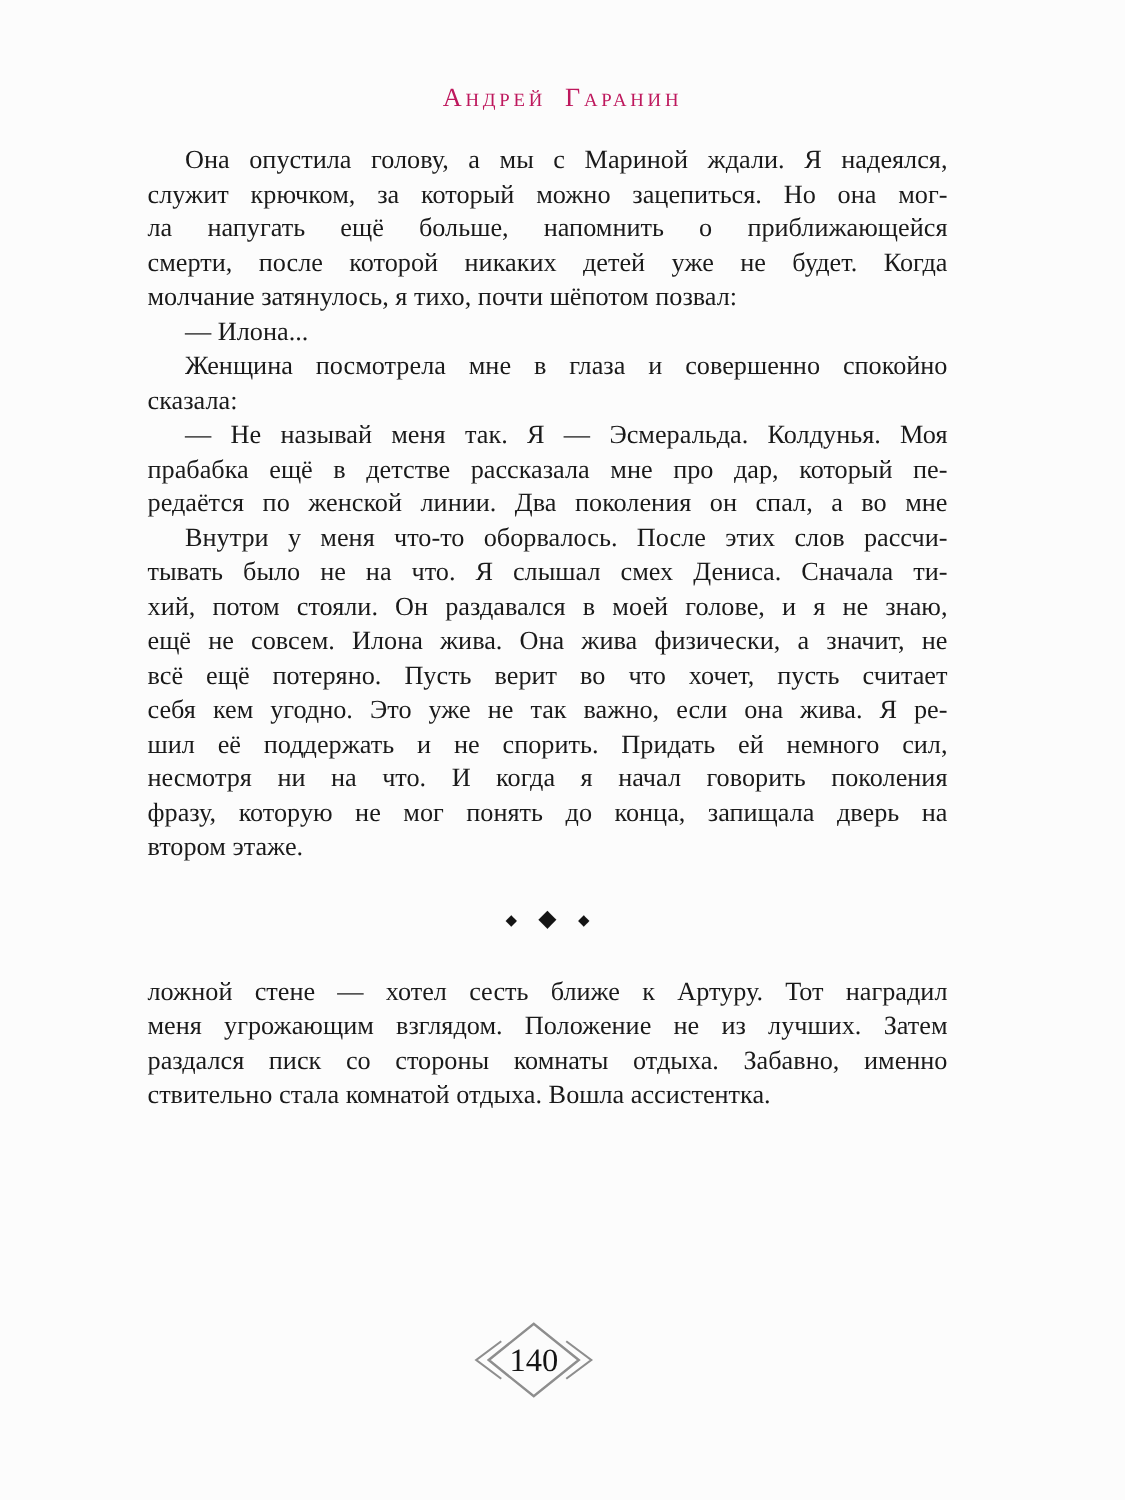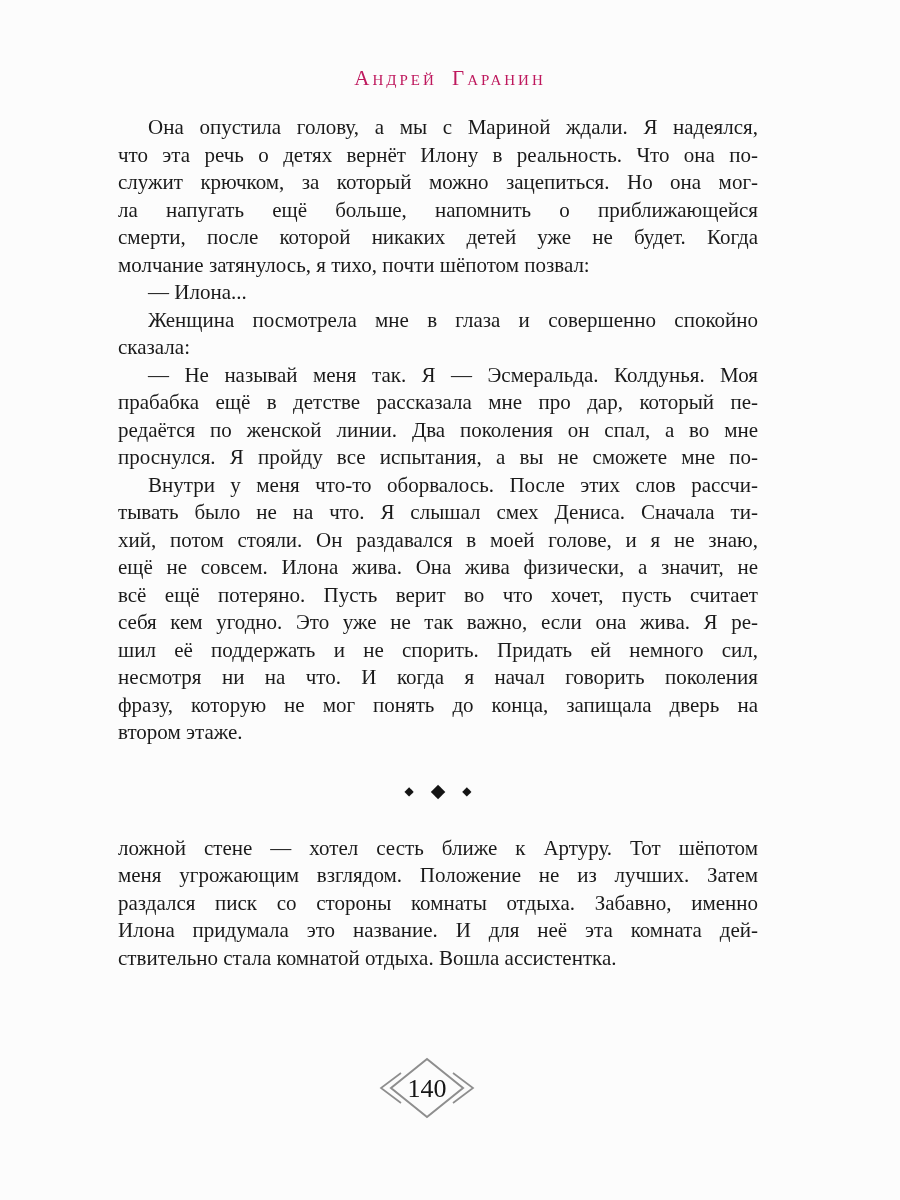--- a/index.html
+++ b/index.html
@@ -73,51 +73,48 @@
 </style>
 </head>
 <body>
 
 <div class="page">
 
   <div class="running-header">Андрей Гаранин</div>
 
   <div class="text-block" id="text-block">
       <div class="line j indent">Она опустила голову, а мы с Мариной ждали. Я надеялся,</div>
-      <div class="line j">что эта речь о детях вернёт Илону в реальность. Что она по-</div>
       <div class="line j">служит крючком, за который можно зацепиться. Но она мог-</div>
       <div class="line j">ла напугать ещё больше, напомнить о приближающейся</div>
       <div class="line j">смерти, после которой никаких детей уже не будет. Когда</div>
       <div class="line">молчание затянулось, я тихо, почти шёпотом позвал:</div>
       <div class="line indent">— Илона...</div>
       <div class="line j indent">Женщина посмотрела мне в глаза и совершенно спокойно</div>
       <div class="line">сказала:</div>
       <div class="line j indent">— Не называй меня так. Я — Эсмеральда. Колдунья. Моя</div>
       <div class="line j">прабабка ещё в детстве рассказала мне про дар, который пе-</div>
       <div class="line j">редаётся по женской линии. Два поколения он спал, а во мне</div>
-      <div class="line j">проснулся. Я пройду все испытания, а вы не сможете мне по-</div>
       <div class="line j indent">Внутри у меня что-то оборвалось. После этих слов рассчи-</div>
       <div class="line j">тывать было не на что. Я слышал смех Дениса. Сначала ти-</div>
       <div class="line j">хий, потом стояли. Он раздавался в моей голове, и я не знаю,</div>
       <div class="line j">ещё не совсем. Илона жива. Она жива физически, а значит, не</div>
       <div class="line j">всё ещё потеряно. Пусть верит во что хочет, пусть считает</div>
       <div class="line j">себя кем угодно. Это уже не так важно, если она жива. Я ре-</div>
       <div class="line j">шил её поддержать и не спорить. Придать ей немного сил,</div>
       <div class="line j">несмотря ни на что. И когда я начал говорить поколения</div>
       <div class="line j">фразу, которую не мог понять до конца, запищала дверь на</div>
       <div class="line">втором этаже.</div>
       <div class="divider">
         <span class="dv sm">◆</span>
         <span class="dv lg">◆</span>
         <span class="dv sm">◆</span>
       </div>
-      <div class="line j">ложной стене — хотел сесть ближе к Артуру. Тот шёпотом</div>
+      <div class="line j">ложной стене — хотел сесть ближе к Артуру. Тот наградил</div>
       <div class="line j">меня угрожающим взглядом. Положение не из лучших. Затем</div>
       <div class="line j">раздался писк со стороны комнаты отдыха. Забавно, именно</div>
-      <div class="line j">Илона придумала это название. И для неё эта комната дей-</div>
       <div class="line">ствительно стала комнатой отдыха. Вошла ассистентка.</div>
     </div>
 
   <div class="page-ornament">
     <svg width="112" height="70" viewBox="0 0 112 70">
       <g fill="none" stroke="#8e8e8e" stroke-width="1.7">
         <path d="M30 19 L10 34 L30 49"></path>
         <path d="M40 22 L22 34 L40 46"></path>
       </g>
       <g fill="none" stroke="#8e8e8e" stroke-width="1.7">

